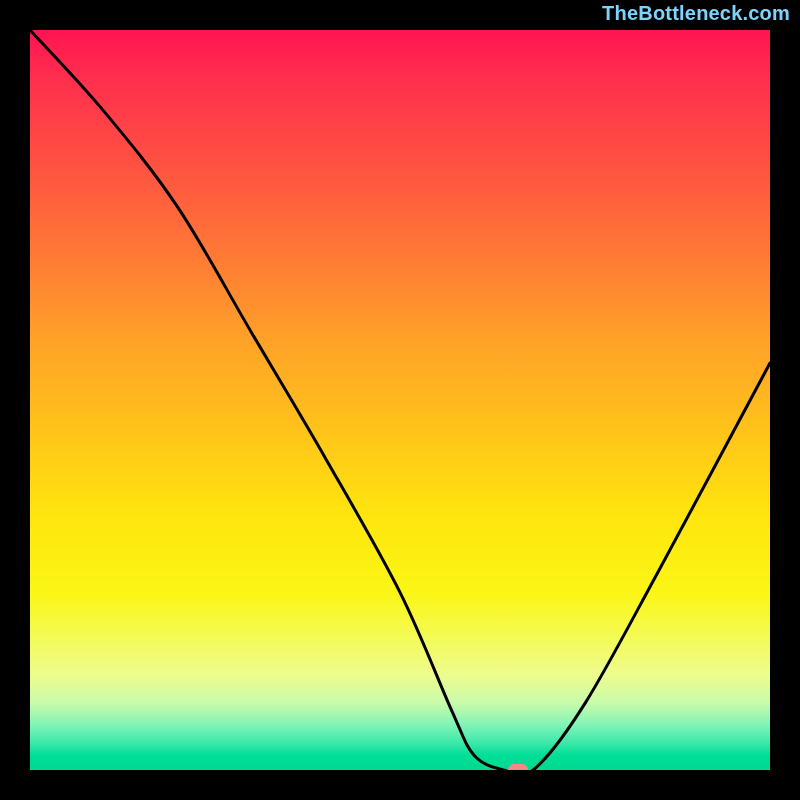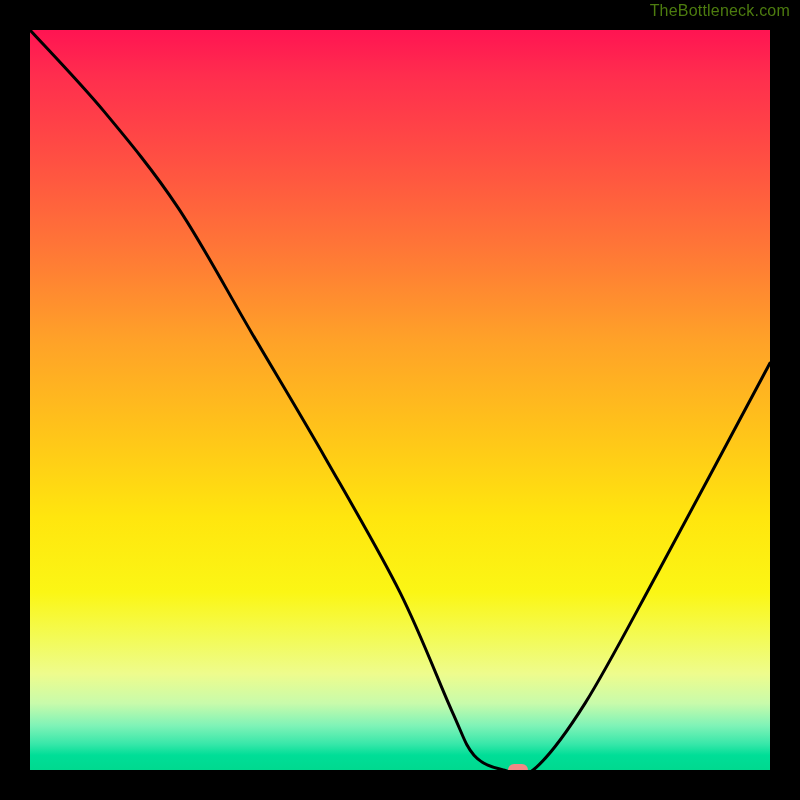--- a/index.html
+++ b/index.html
@@ -14,23 +14,23 @@
   .frame {
     position: relative;
     width: 800px;
     height: 800px;
     background: #000;
   }
   .attribution {
     position: absolute;
     top: 2px;
     right: 10px;
-    color: #4d7c0f;
-    font-size: 16px;
-    font-weight: normal;
+    color: #7dd3fc;
+    font-size: 20px;
+    font-weight: bold;
     letter-spacing: 0.2px;
     z-index: 10;
   }
   .plot-area {
     position: absolute;
     left: 30px;
     top: 30px;
     width: 740px;
     height: 740px;
     overflow: hidden;

